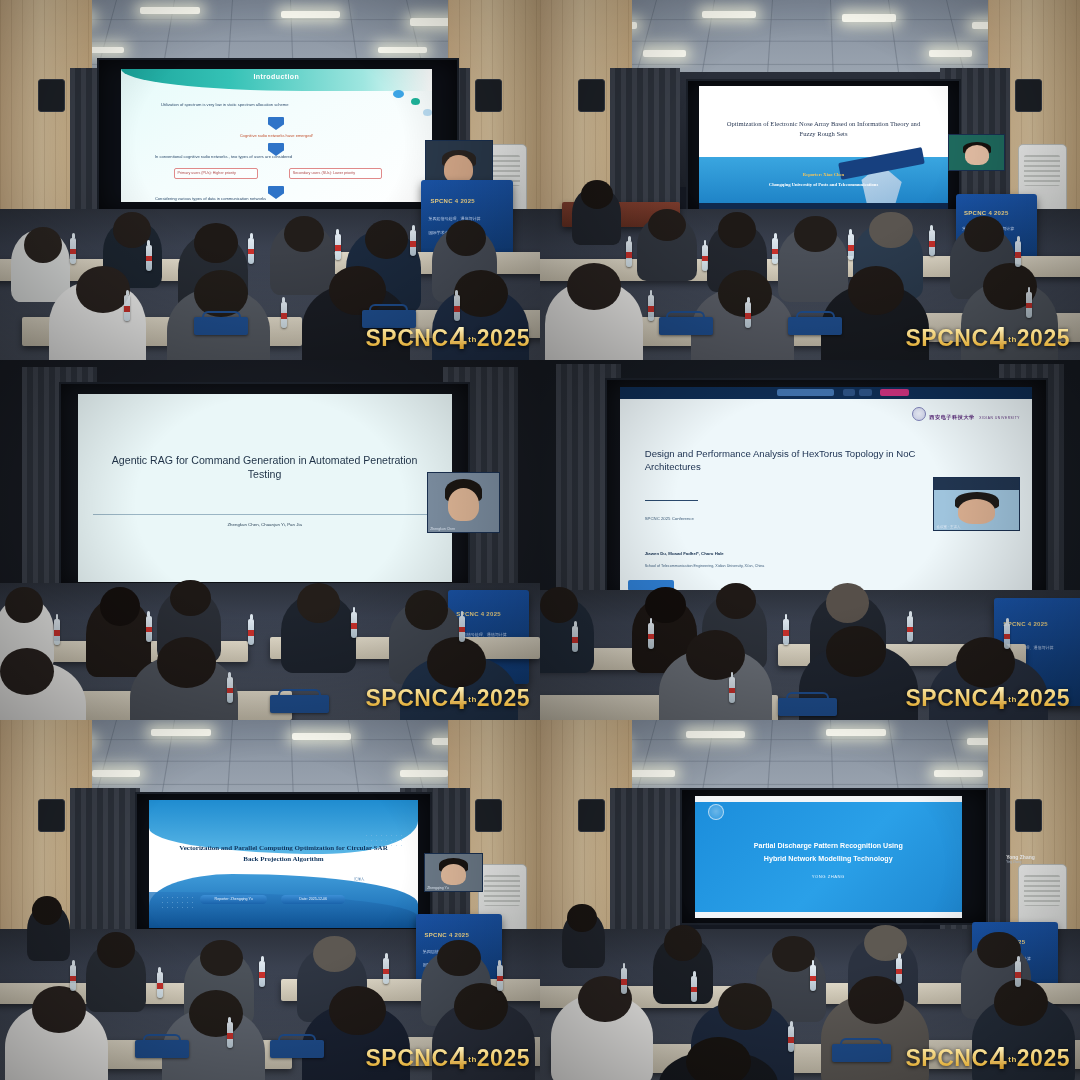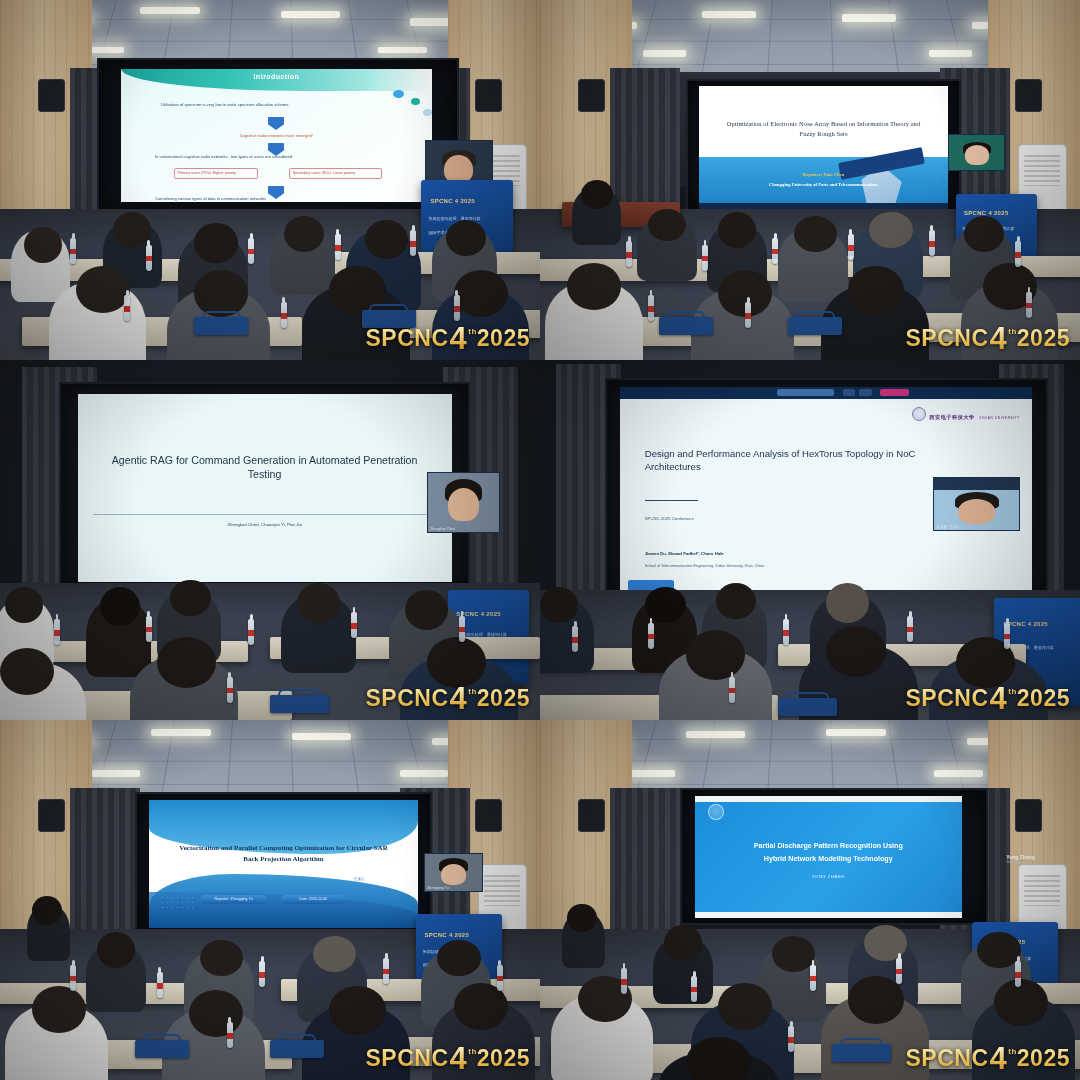--- a/index.html
+++ b/index.html
@@ -115,21 +115,21 @@
 
   
   .wm { position:absolute; right:10px; bottom:8px; display:flex; align-items:flex-end;
     font-weight:900; letter-spacing:.5px; filter:drop-shadow(0 1px 2px rgba(0,0,0,.85)); }
   .wm .t1 { font-size:23px; color:#f0c23a;
     background:linear-gradient(180deg,#fff0b5,#d99c17); -webkit-background-clip:text;
     background-clip:text; color:transparent; }
   .wm .four { font-size:31px; line-height:.8; margin:0 1px;
     background:linear-gradient(180deg,#fff3bf,#c8870c); -webkit-background-clip:text;
     background-clip:text; color:transparent; }
-  .wm .th { font-size:8px; align-self:flex-start; margin-top:2px; color:#e8c765; }
+  .wm .th { font-size:8px; align-self:flex-start; margin-top:10px; color:#e8c765; }
   .wm .t2 { font-size:23px;
     background:linear-gradient(180deg,#fff0b5,#d99c17); -webkit-background-clip:text;
     background-clip:text; color:transparent; }
 
   
   
   .sl1 { background:linear-gradient(150deg,#e6fbfa 0%,#f4fdfd 45%,#ffffff 100%); }
   .sl1 .hdr { position:absolute; left:0; right:0; top:0; height:17%;
     background:linear-gradient(90deg,#1aa39a,#35c2b6 35%,#9fe6e0 78%,#ffffff);
     border-bottom-left-radius:60% 100%; }

